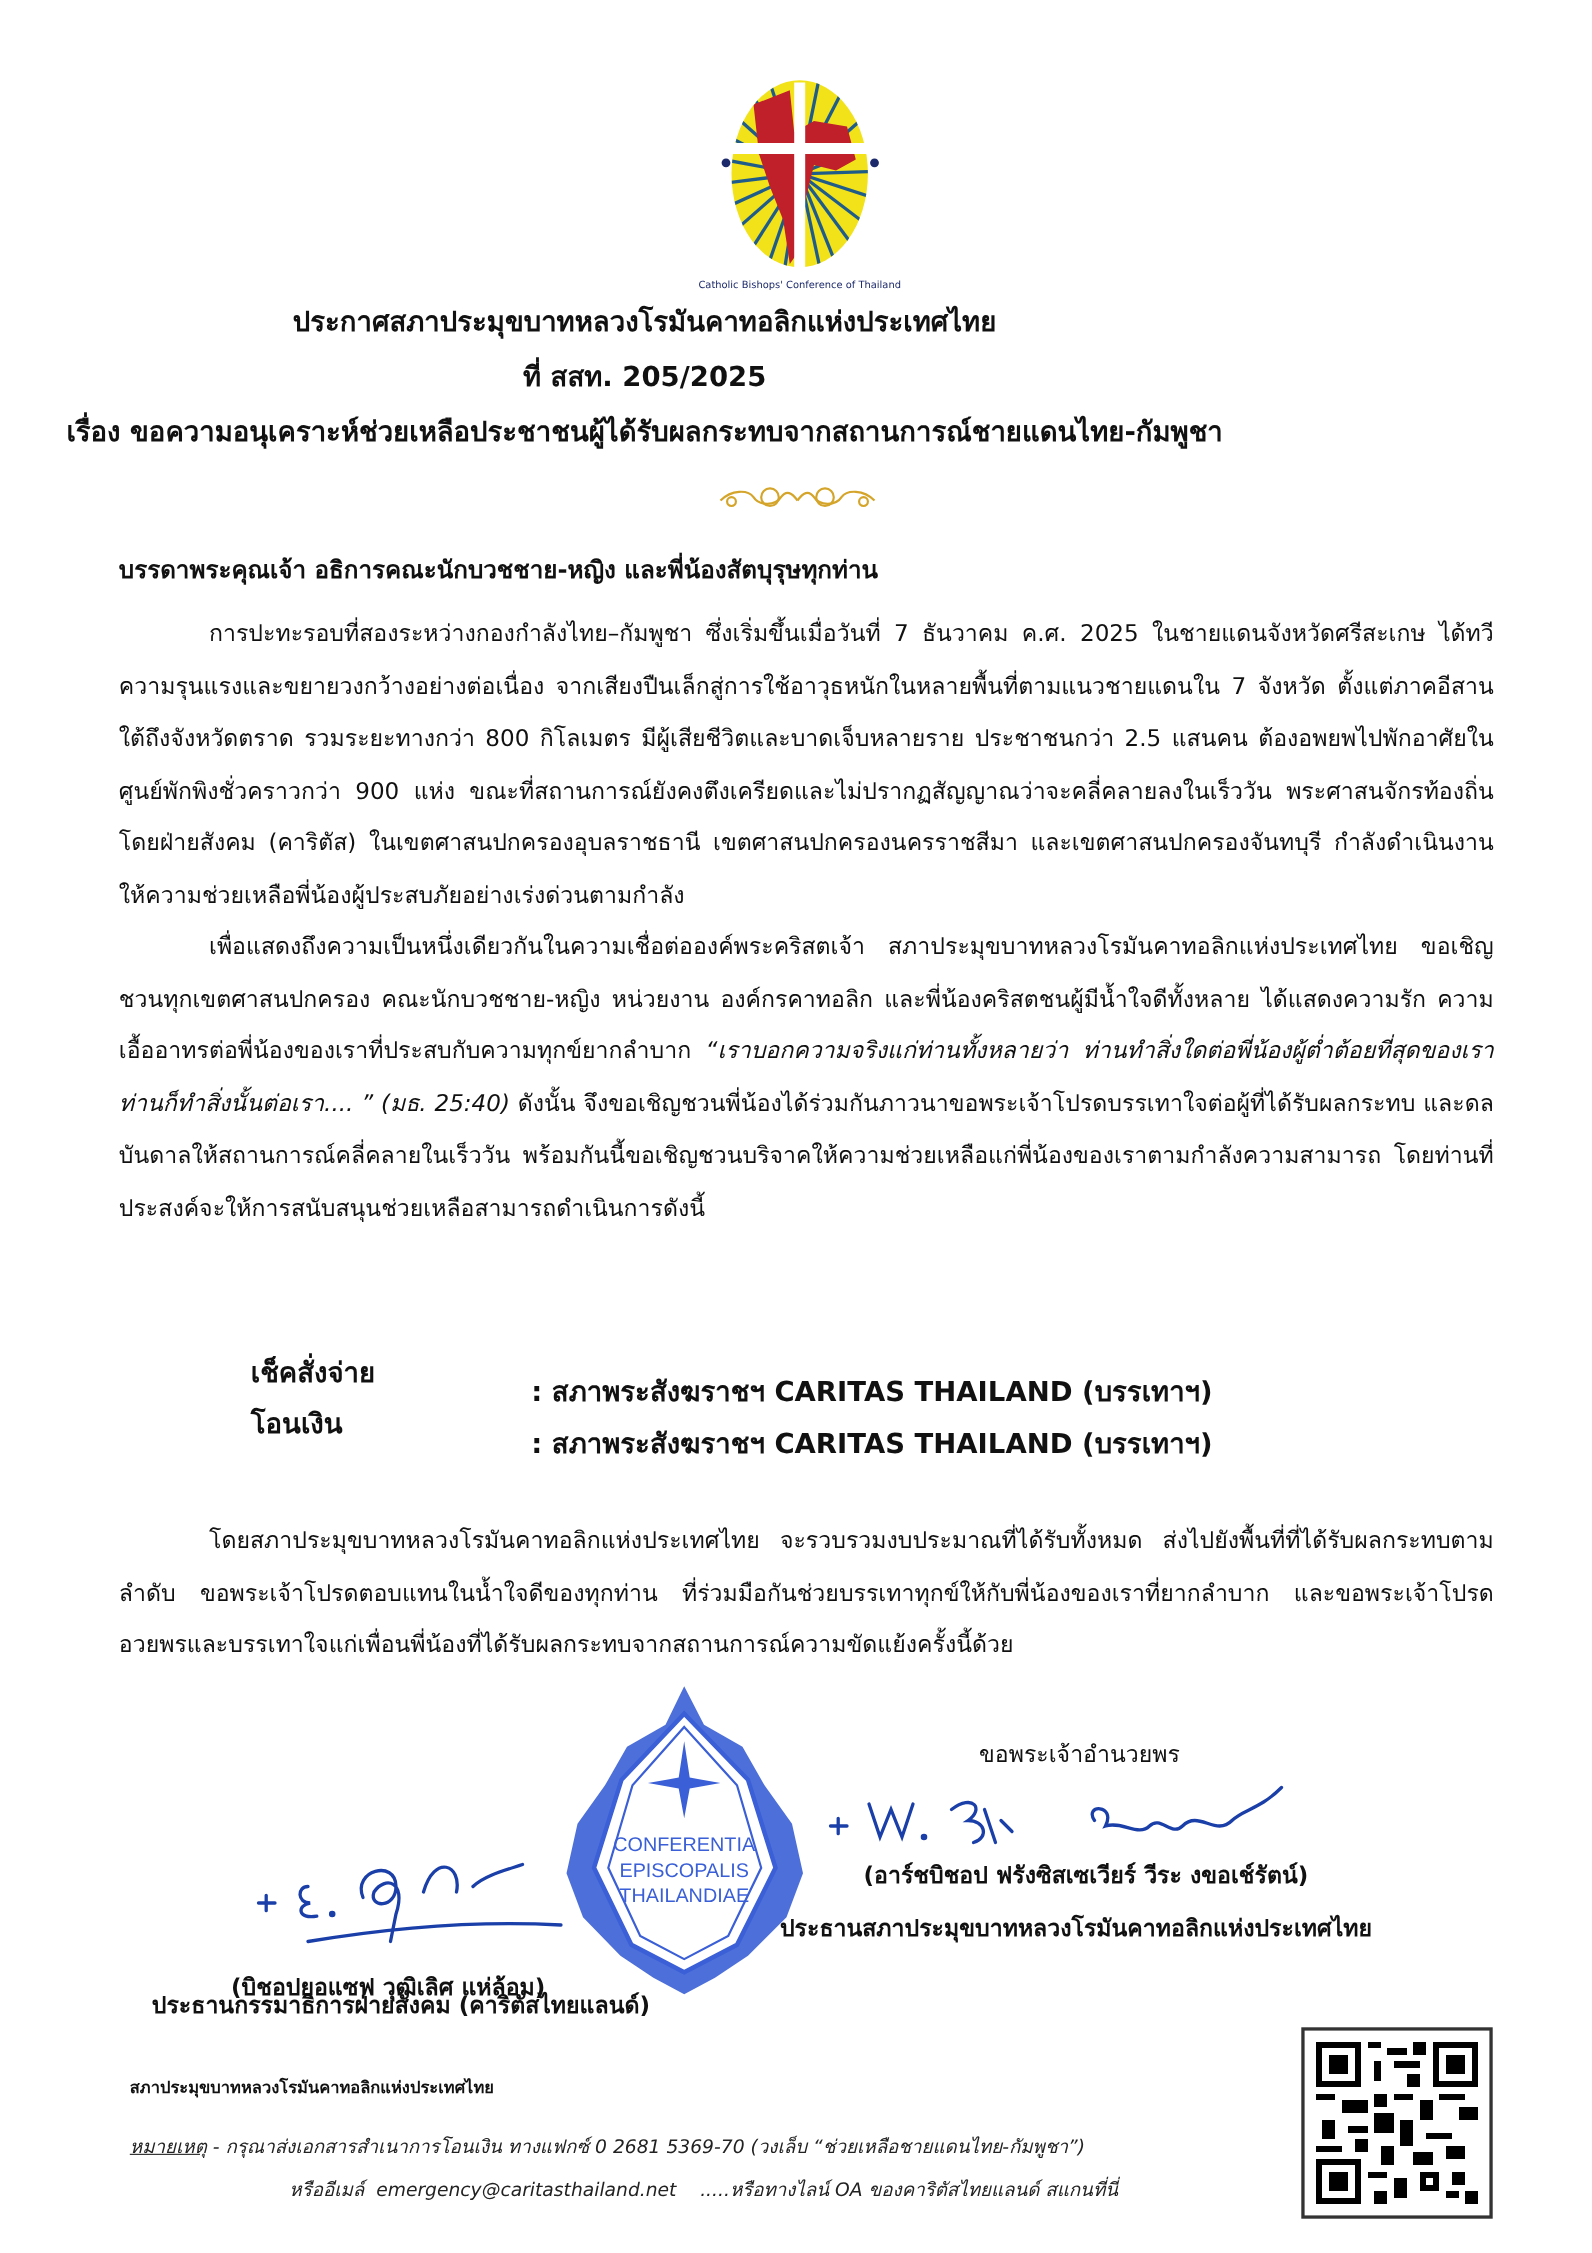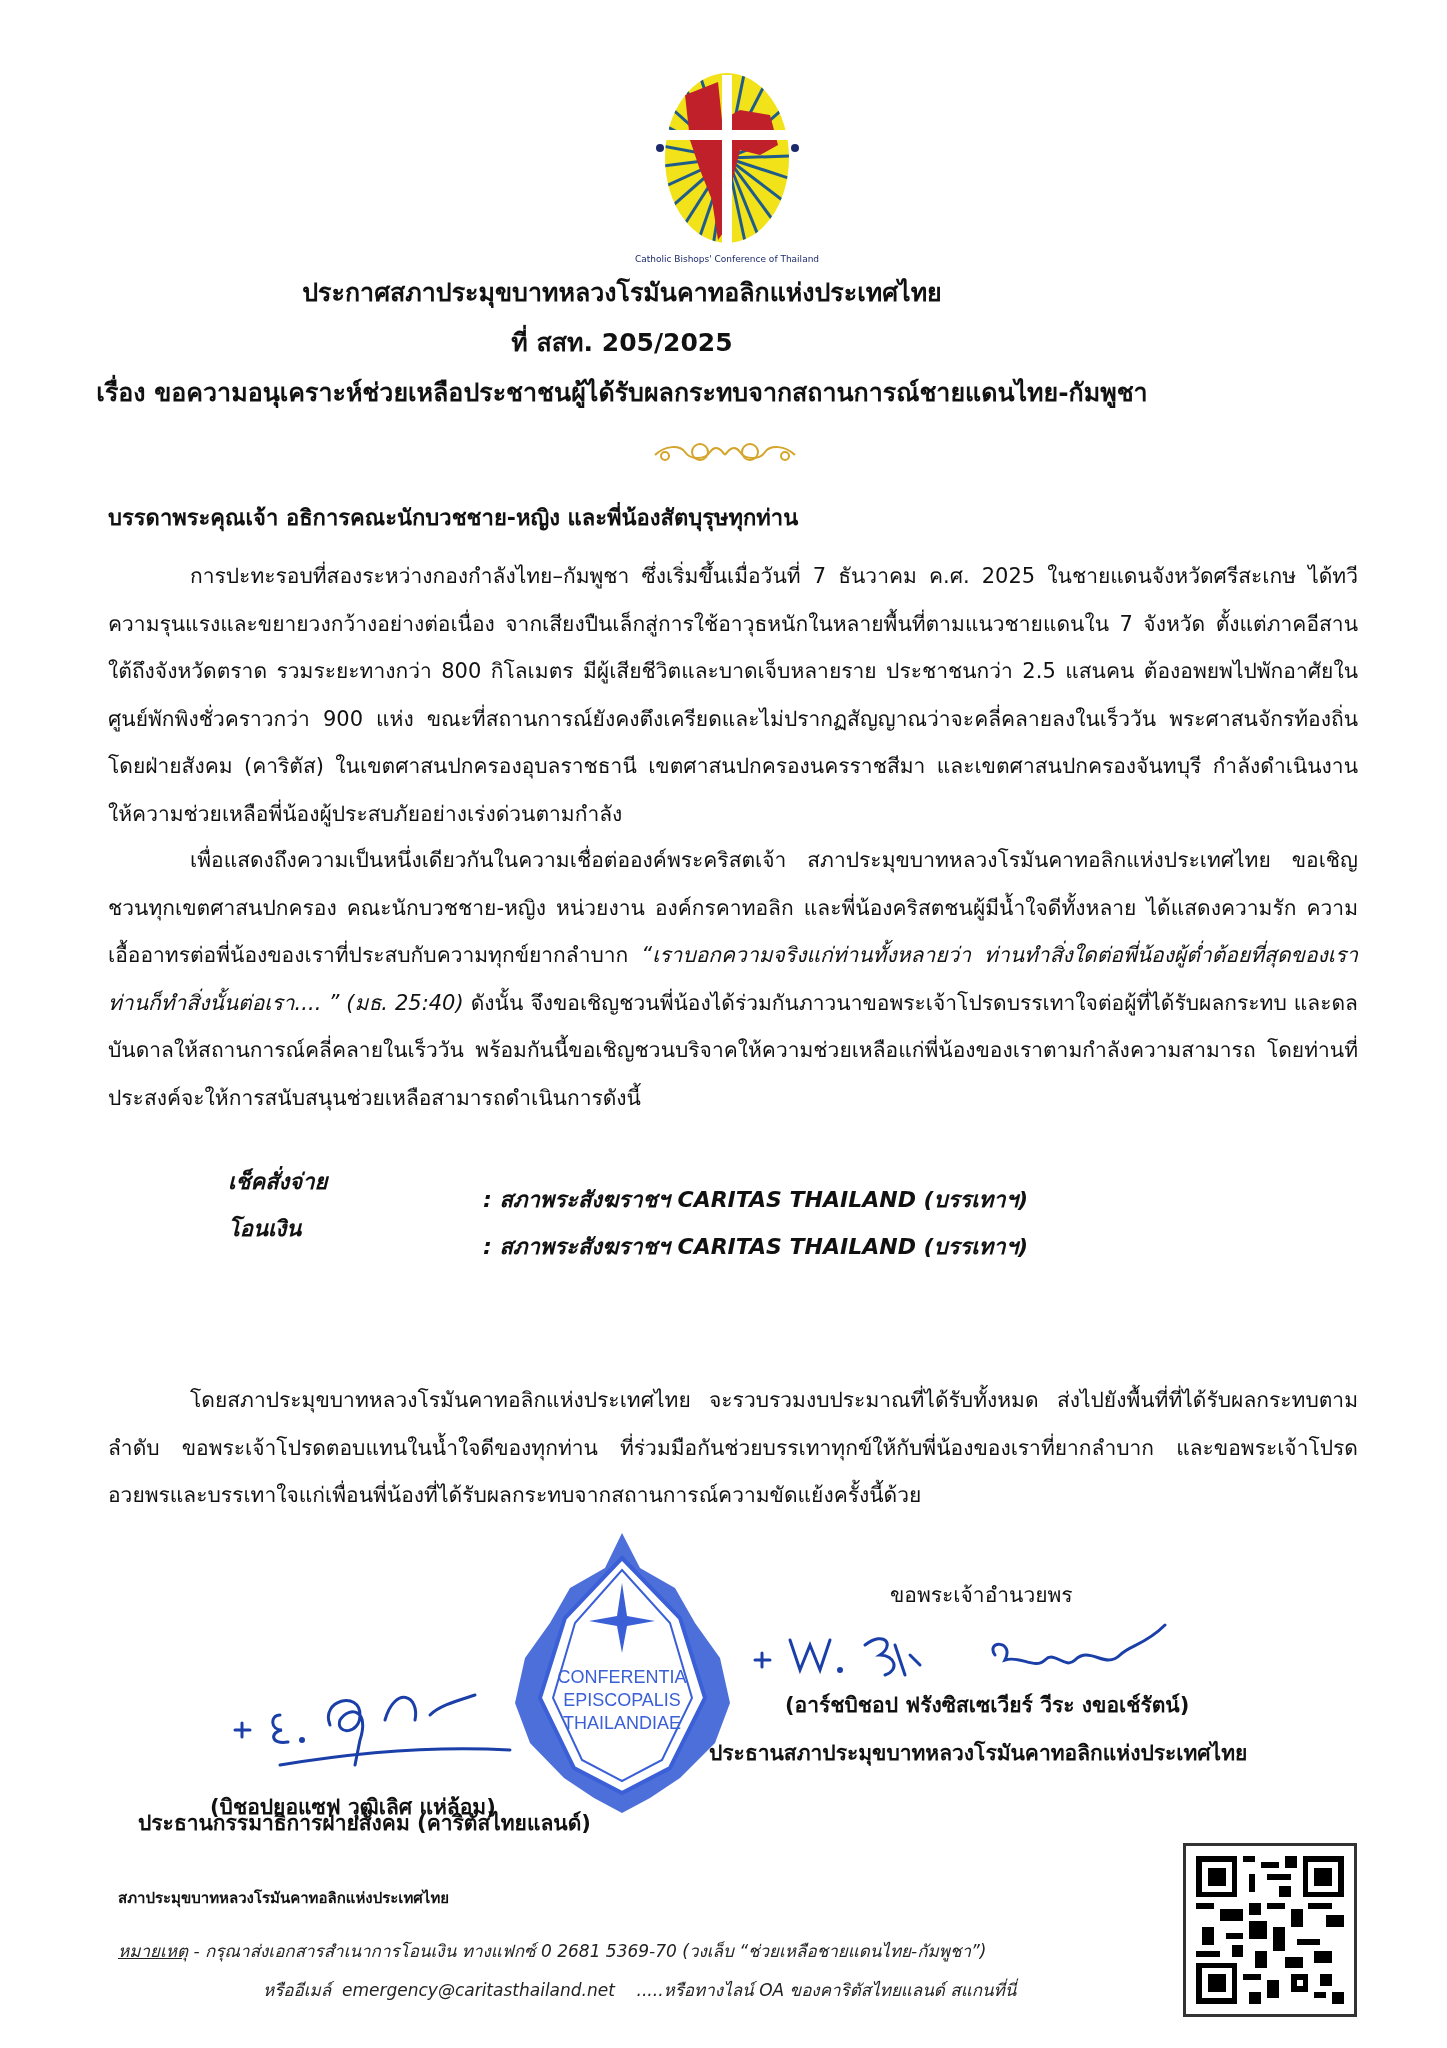--- a/index.html
+++ b/index.html
@@ -1,37 +1,37 @@
 <!DOCTYPE html>
 <html><head>
 <meta charset="utf-8">
 <style>
   * { box-sizing: border-box; margin: 0; padding: 0; }
   html, body { width: 1447px; height: 2048px; background: #ffffff; overflow: hidden; }
   body { position: relative; font-family: "DejaVu Sans", "Liberation Sans", sans-serif; color: #111; }
 
   .logo { position: absolute; left: 630px; top: 40px; width: 195px; height: 225px; }
 
-  .header { position: absolute; left: 0; width: 1172px; text-align: center; font-family: "DejaVu Sans", sans-serif; font-weight: bold; color: #111; margin-left: 36px; }
+  .header { position: absolute; left: 0; width: 1172px; text-align: center; font-family: "DejaVu Sans", sans-serif; font-weight: bold; color: #111; }
   .h1 { top: 272px; font-size: 25px; }
   .h2 { top: 322px; font-size: 25px; }
   .h3 { top: 372px; font-size: 25px; }
 
   .ornament { position: absolute; left: 490px; top: 440px; width: 470px; height: 30px; }
 
   .salutation { position: absolute; left: 108px; top: 500px; font-size: 22px; font-weight: bold; }
 
   .para { position: absolute; left: 108px; width: 1250px; font-size: 21px; line-height: 47.5px; text-align: justify; text-align-last: left; }
   .para .indent { display: inline-block; width: 82px; }
   .p1 { top: 553px; }
   .p2 { top: 837px; }
   .p3 { top: 1377px; }
   .quote { font-style: italic; }
 
-  .pay { position: absolute; left: 228px; top: 1158px; font-size: 22px; font-style: italic; }
+  .pay { position: absolute; left: 228px; top: 1223px; font-size: 25px; }
   .pay-row { display: flex; height: 47px; align-items: center; }
   .pay-label { width: 255px; font-weight: bold; }
   .pay-value { font-weight: bold; margin-top: 36px; }
 
   .seal { position: absolute; left: 480px; top: 1528px; width: 285px; height: 290px; }
 
   .closing { position: absolute; left: 890px; top: 1578px; font-size: 21px; }
   .sig1 { position: absolute; left: 745px; top: 1615px; width: 500px; height: 70px; }
   .name1 { position: absolute; left: 785px; top: 1688px; font-size: 21px; font-weight: bold; }
   .title1 { position: absolute; left: 709px; top: 1736px; font-size: 21px; font-weight: bold; }

